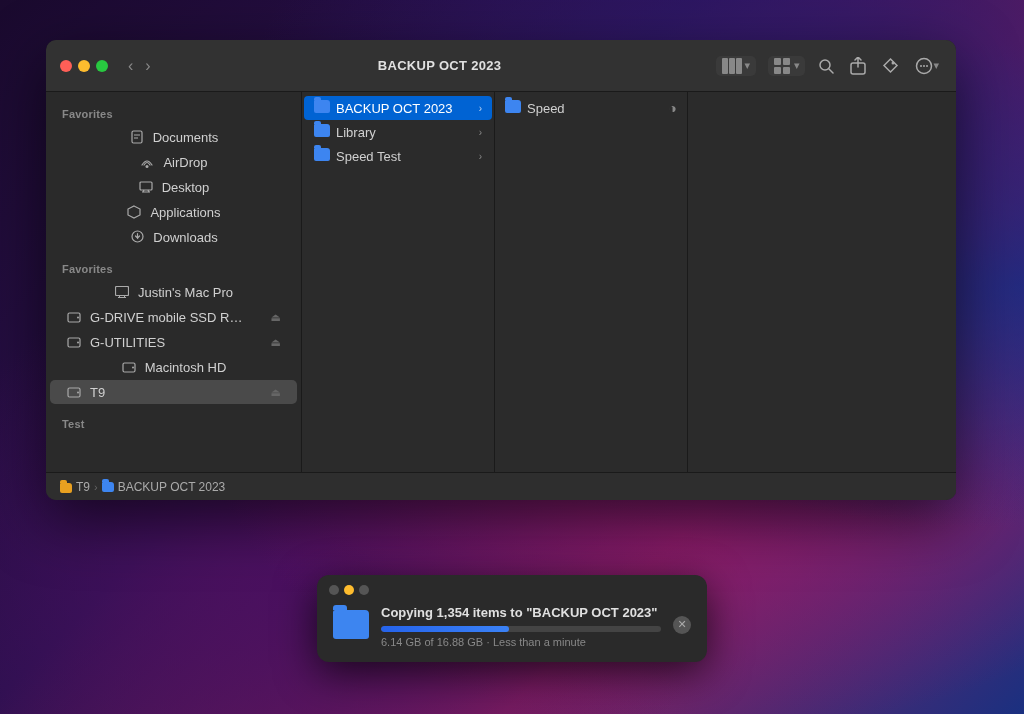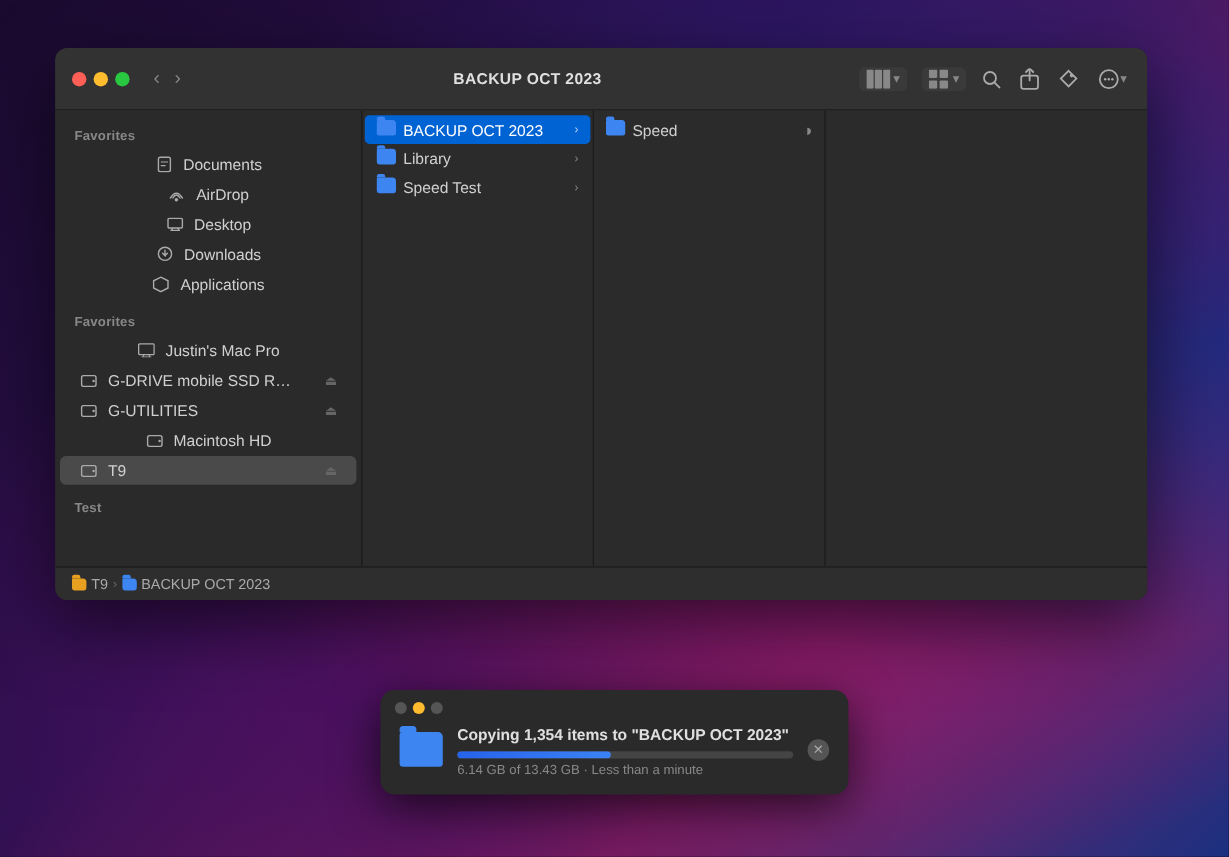--- a/index.html
+++ b/index.html
@@ -510,36 +510,36 @@
             <line x1="5" y1="9" x2="4" y2="11" stroke="#aaa" stroke-width="1.2"></line>
             <line x1="9" y1="9" x2="10" y2="11" stroke="#aaa" stroke-width="1.2"></line>
             <line x1="3" y1="11" x2="11" y2="11" stroke="#aaa" stroke-width="1.2"></line>
           </svg>
         </div>
         <span>Desktop</span>
       </div>
 
       <div class="sidebar-item">
         <div class="sidebar-item-icon">
+          <svg width="14" height="14" viewBox="0 0 14 14" fill="none">
+            <path d="M7 1 L13 4 L13 10 L7 13 L1 10 L1 4 Z" stroke="#aaa" stroke-width="1.2"></path>
+          </svg>
+        </div>
+        <span>Applications</span>
+      </div>
+
+      <div class="sidebar-item">
+        <div class="sidebar-item-icon">
           <svg width="13" height="14" viewBox="0 0 13 14" fill="none">
             <circle cx="6.5" cy="6.5" r="5.5" stroke="#aaa" stroke-width="1.2"></circle>
             <polyline points="6.5,3.5 6.5,8 4.5,6" stroke="#aaa" stroke-width="1.2" stroke-linecap="round" fill="none"></polyline>
             <polyline points="6.5,8 8.5,6" stroke="#aaa" stroke-width="1.2" stroke-linecap="round" fill="none"></polyline>
           </svg>
         </div>
         <span>Downloads</span>
-      </div>
-
-      <div class="sidebar-item">
-        <div class="sidebar-item-icon">
-          <svg width="14" height="14" viewBox="0 0 14 14" fill="none">
-            <path d="M7 1 L13 4 L13 10 L7 13 L1 10 L1 4 Z" stroke="#aaa" stroke-width="1.2"></path>
-          </svg>
-        </div>
-        <span>Applications</span>
       </div>
 
 
       <div class="sidebar-section-label" style="margin-top:6px;">Favorites</div>
 
       <div class="sidebar-item">
         <div class="sidebar-item-icon">
           <svg width="14" height="12" viewBox="0 0 14 12" fill="none">
             <rect x="0.5" y="0.5" width="13" height="9" rx="1" stroke="#aaa" stroke-width="1.2"></rect>
             <line x1="5" y1="9.5" x2="4" y2="11.5" stroke="#aaa" stroke-width="1"></line>
@@ -663,17 +663,17 @@
     <div class="dialog-tl dtl-maximize"></div>
   </div>
 
   <div class="dialog-folder"></div>
 
   <div class="dialog-content">
     <div class="dialog-title">Copying 1,354 items to "BACKUP OCT 2023"</div>
     <div class="progress-bar-track">
       <div class="progress-bar-fill"></div>
     </div>
-    <div class="dialog-subtitle">6.14 GB of 13.43 GB · Less than a minute</div>
+    <div class="dialog-subtitle">6.14 GB of 16.88 GB · Less than a minute</div>
   </div>
 
   <button class="dialog-close-btn">✕</button>
 </div>
 
 </body></html>

